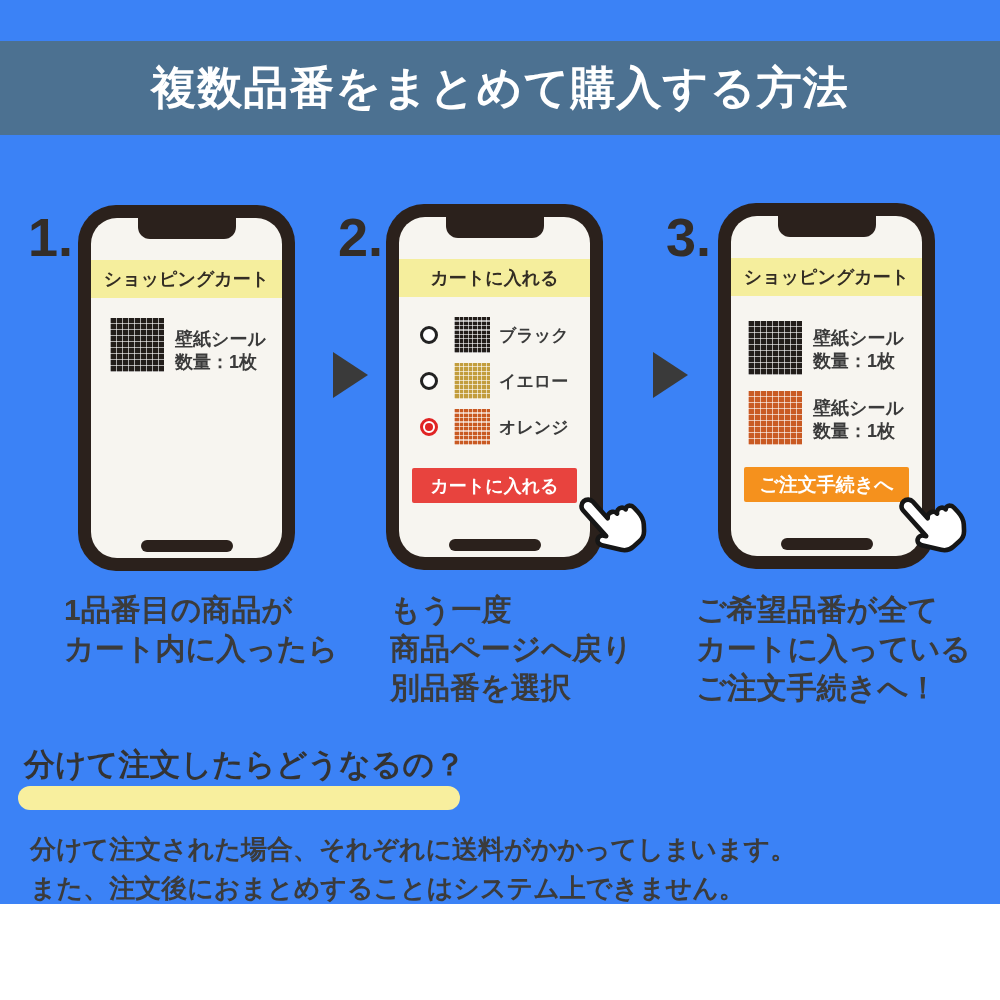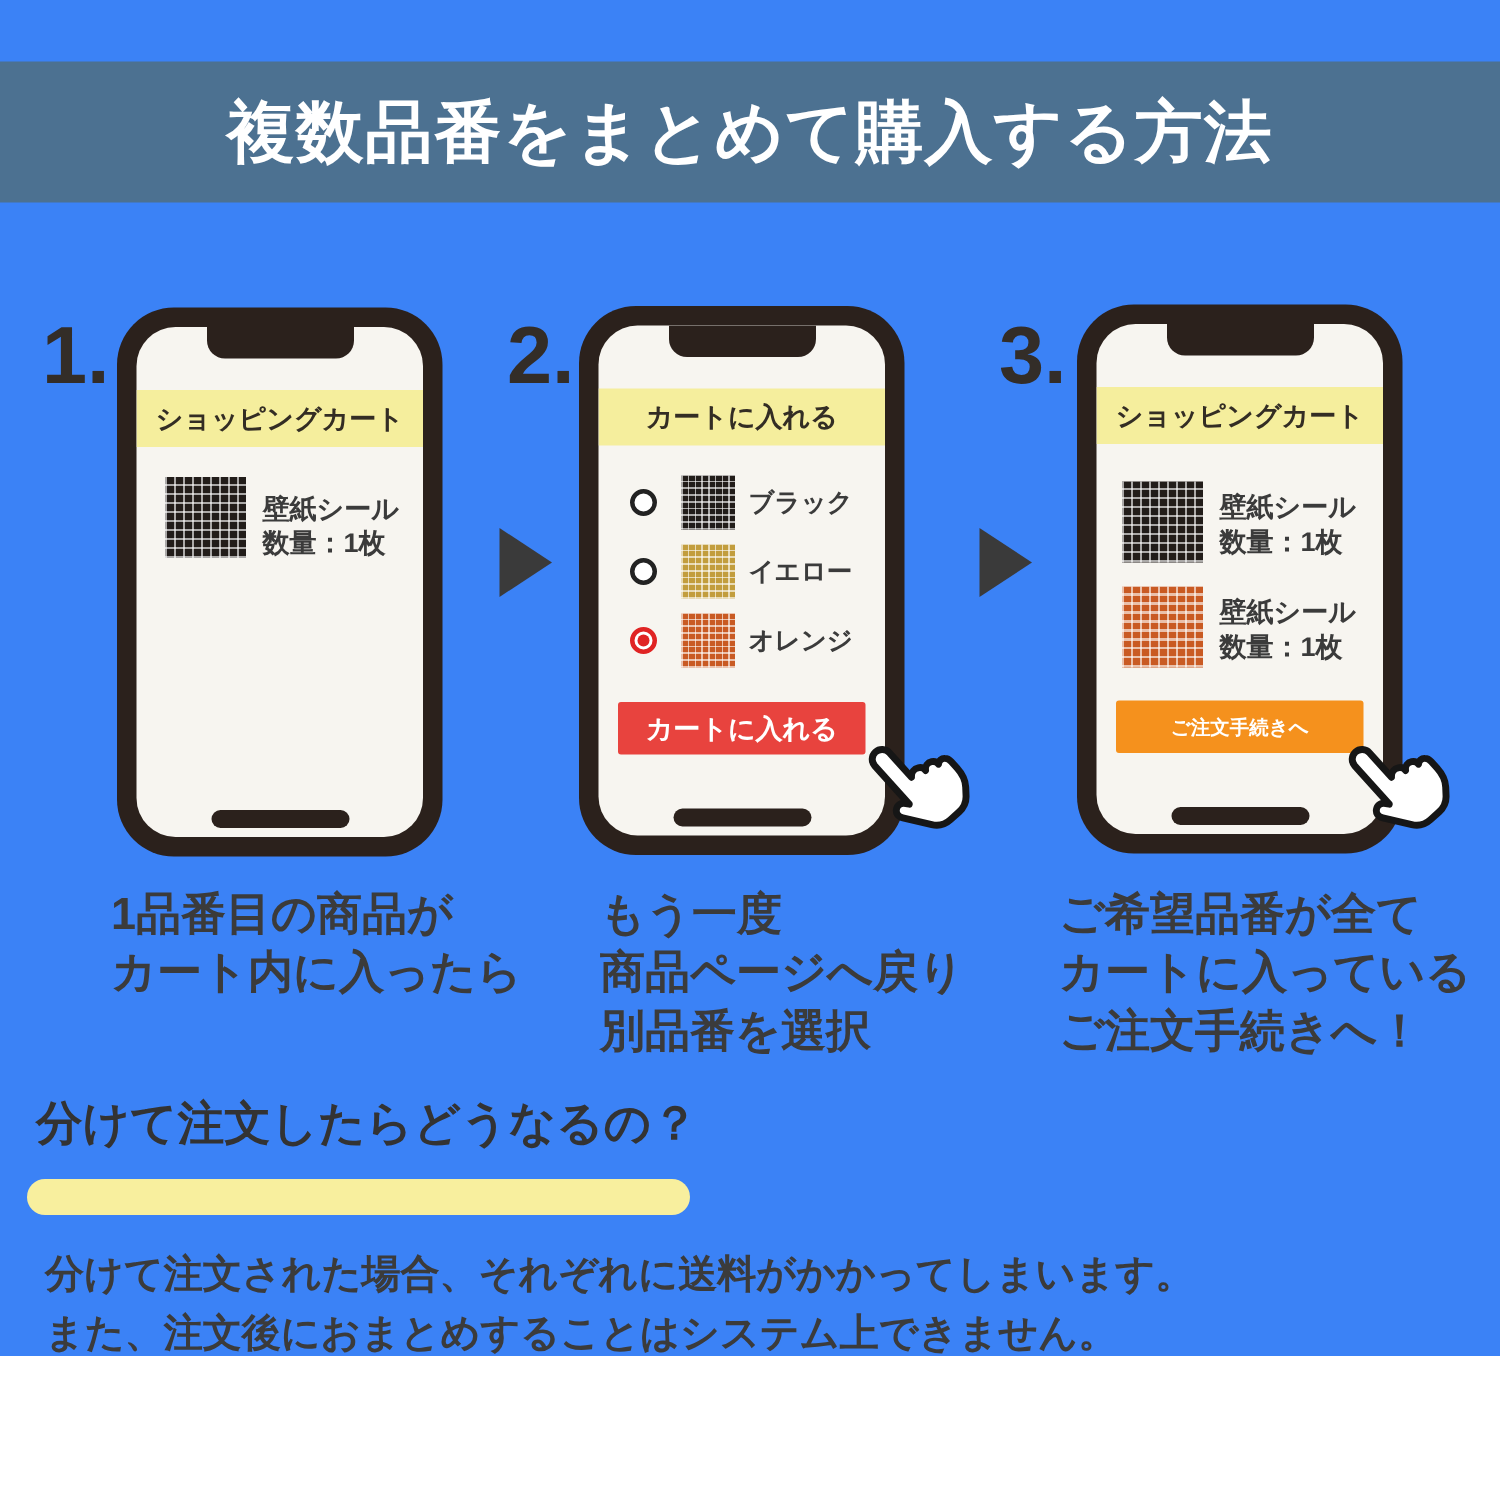--- a/index.html
+++ b/index.html
@@ -35,28 +35,28 @@
   .optswatch{left:55px;top:0;width:36px;height:36px;
      background-image:
        repeating-linear-gradient(0deg, rgba(255,255,255,.62) 0 1.1px, transparent 1.1px 4.5px),
        repeating-linear-gradient(90deg, rgba(255,255,255,.62) 0 1.1px, transparent 1.1px 4.5px);}
   .optlabel{position:absolute;left:100px;top:50%;transform:translateY(-50%);
             font-size:17px;font-weight:bold;color:#3b3b3b;}
   .cta{position:absolute;left:13px;top:251px;width:165px;height:35px;border:none;border-radius:2px;
        display:flex;align-items:center;justify-content:center;color:#fff;font-weight:bold;
        font-family:inherit;padding:0;}
   .cta.red{background:var(--red,#e8433e);font-size:18px;}
-  .cta.orange{background:var(--orange,#f5911d);font-size:13px;}
+  .cta.orange{background:var(--orange,#f5911d);font-size:19px;}
   .arrow{position:absolute;width:0;height:0;border-left:35px solid #3a3a3a;
          border-top:23px solid transparent;border-bottom:23px solid transparent;top:352px;}
-  .caption{position:absolute;font-size:30px;font-weight:bold;color:#3b3b3b;line-height:39px;top:590px;margin-left:10px;}
+  .caption{position:absolute;font-size:30px;font-weight:bold;color:#3b3b3b;line-height:39px;top:590px;}
   .hand{position:absolute;width:74px;height:74px;top:486px;}
   .faq-hl{position:absolute;left:18px;top:786px;width:442px;height:24px;border-radius:12px;
           background:var(--hl,#f8ef9e);}
-  .faq-head{position:absolute;left:24px;top:728px;font-size:31px;font-weight:bold;color:#333;}
+  .faq-head{position:absolute;left:24px;top:744px;font-size:31px;font-weight:bold;color:#333;}
   .faq-body{position:absolute;left:30px;top:830px;font-size:26px;font-weight:bold;color:#3b3b3b;line-height:39px;}
 </style>
 </head>
 <body>
 
 <div class="page">
 
   <div class="banner">
     <div class="banner-text">複数品番をまとめて購入する方法</div>
   </div>

